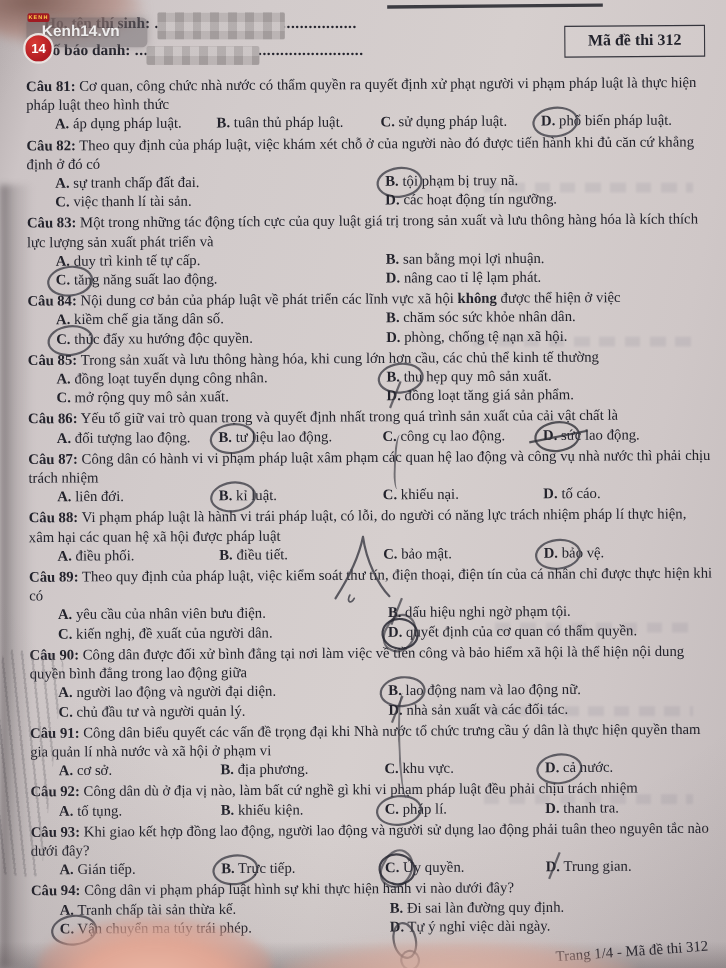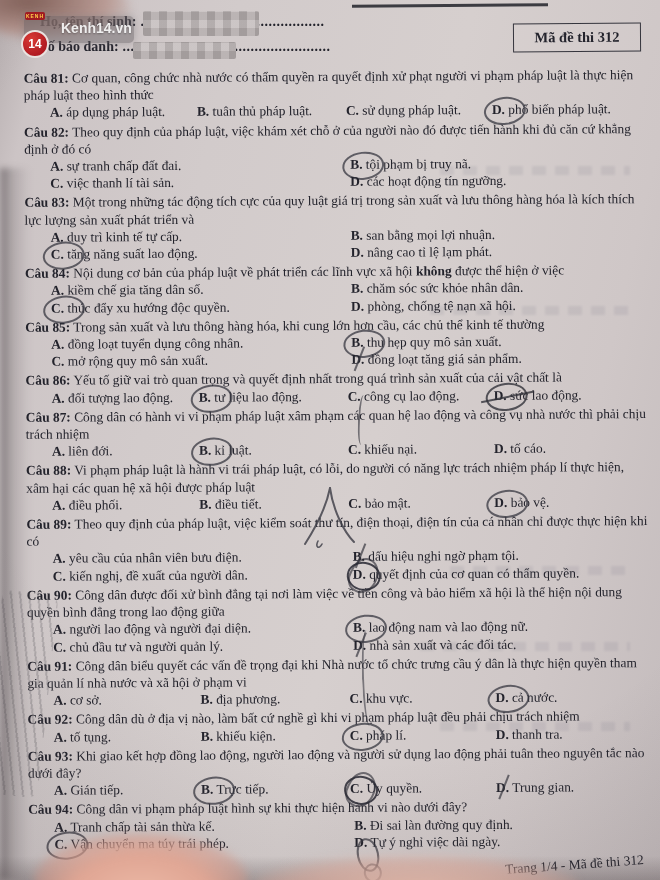--- a/index.html
+++ b/index.html
@@ -33,21 +33,21 @@
   .pix-name{left:143px;top:11px;width:116px;height:25px;}
   .pix-id{left:133px;top:42px;width:103px;height:17px;}
   .code-box{position:absolute;left:513px;top:23px;width:126px;height:27px;border:1.6px solid #35353d;
     display:flex;align-items:center;justify-content:center;font-weight:700;font-size:14.5px;
     transform:rotate(-.4deg);background:rgba(255,255,255,.05);}
 
   
   .wm{position:absolute;left:14px;top:10px;width:130px;height:38px;z-index:9;}
   .wm-strip{position:absolute;left:10px;top:6px;width:110px;height:27px;border-radius:5px;
     background:rgba(104,99,103,.48);box-shadow:0 0 8px rgba(120,115,118,.45);}
-  .wm-site{position:absolute;left:47px;top:10px;color:rgba(255,255,255,.88);
+  .wm-site{position:absolute;left:24px;top:10px;color:rgba(255,255,255,.88);
     font:700 14px "Liberation Sans","DejaVu Sans",sans-serif;text-shadow:0 1px 2px rgba(0,0,0,.3);}
   .wm-banner{position:absolute;left:11px;top:2px;width:20px;height:8px;background:#a01b22;color:#ffd04a;
     font:700 5px "Liberation Sans",sans-serif;text-align:center;line-height:8px;letter-spacing:1px;border-radius:2px;}
   .wm-circle{position:absolute;left:7px;top:20px;width:24px;height:24px;border-radius:50%;
     background:radial-gradient(circle at 35% 30%,#d83a35,var(--logo-red) 70%);
     border:2px solid #e9e2df;color:#fff;font:700 12px "Liberation Sans",sans-serif;
     display:flex;align-items:center;justify-content:center;}
 
   
   .quiz{position:absolute;left:0;top:66px;width:660px;box-sizing:border-box;

